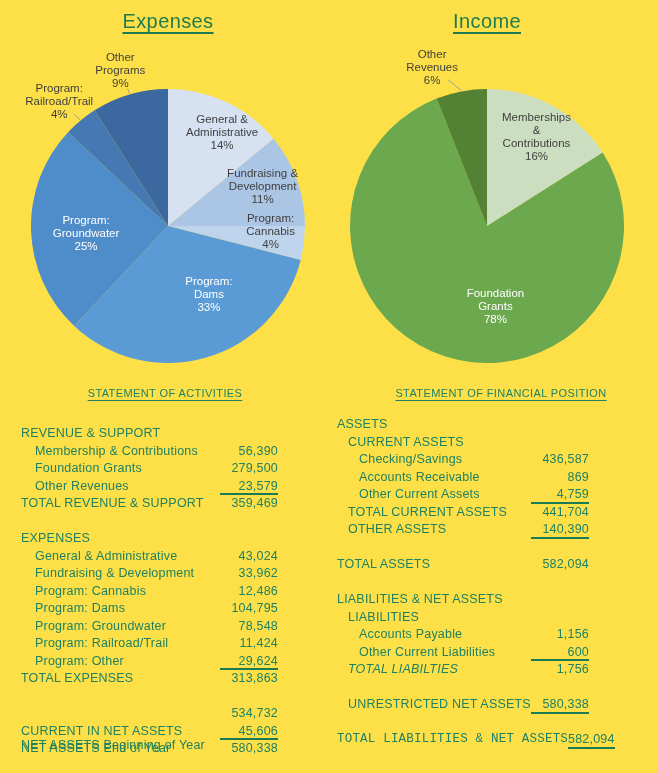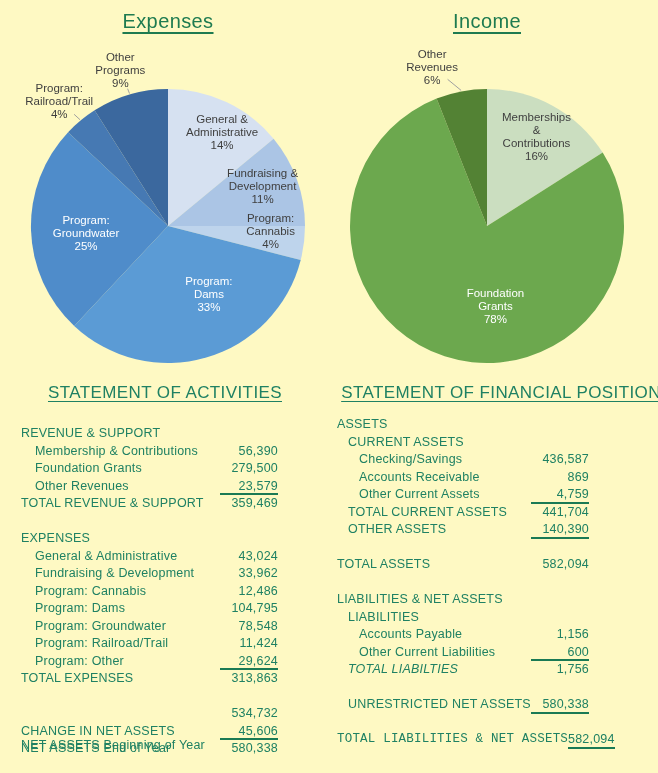--- a/index.html
+++ b/index.html
@@ -1,31 +1,31 @@
 <!DOCTYPE html>
 <html style="--title-green: #1e7b50; --text-green: #1f8163; --rule-green: #1a7a54;"><head>
 <meta charset="utf-8">
 <style>
   html,body{margin:0;padding:0;background:#fff;}
-  .page{position:relative;width:658px;height:773px;background:#fef9c3;overflow:hidden;
+  .page{position:relative;width:658px;height:773px;background:#fde047;overflow:hidden;
         font-family:"Liberation Sans",sans-serif;}
   
   .chart-panel{position:absolute;top:8px;width:330px;height:382px;}
   .chart-panel.left{left:3px;}
   .chart-panel.right{left:322px;}
   .chart-title{position:absolute;top:2px;left:0;width:100%;text-align:center;
         font-size:20px;letter-spacing:.4px;color:var(--title-green);
         text-decoration:underline;text-underline-offset:4px;}
   .chart-panel svg{position:absolute;top:40px;left:0;}
   svg text{font-family:"Liberation Sans",sans-serif;}
   
   .statement{position:absolute;top:385px;width:330px;}
   .statement.st-left{left:0;}
   .statement.st-right{left:336px;}
-  .st-heading{height:16px;line-height:16px;text-align:center;font-size:17px;
+  .st-heading{height:16px;line-height:16px;text-align:center;font-size:11px;
         letter-spacing:.4px;color:var(--text-green);
         text-decoration:underline;text-underline-offset:3px;}
   .st-rows{margin-top:24px;}
   .st-left .st-rows{margin-left:21px;width:257px;}
   .st-right .st-rows{margin-left:1px;width:252px;margin-top:15px;}
   .st-row{display:flex;height:17.5px;line-height:17.5px;font-size:12.5px;
         letter-spacing:.2px;color:var(--text-green);white-space:nowrap;}
   .st-row .lbl{overflow:visible;}
   .st-row .val{margin-left:auto;width:58px;text-align:right;}
   .st-row .val.u{border-bottom:2px solid var(--rule-green);}
@@ -142,21 +142,21 @@
         <div class="st-row">
           <span class="lbl" style="padding-left: 0px;">TOTAL EXPENSES</span>
           <span class="val">313,863</span>
         </div>
         <div class="st-spacer"></div>
         <div class="st-row">
           <span class="lbl" style="padding-left: 0px; margin-top: 32px;">NET ASSETS Beginning of Year</span>
           <span class="val">534,732</span>
         </div>
         <div class="st-row">
-          <span class="lbl" style="padding-left: 0px;">CHANGE IN NET ASSETS</span>
+          <span class="lbl" style="padding-left: 0px;">CURRENT IN NET ASSETS</span>
           <span class="val u">45,606</span>
         </div>
         <div class="st-row">
           <span class="lbl" style="padding-left: 0px;">NET ASSETS End of Year</span>
           <span class="val">580,338</span>
         </div>
       </div>
   </div>
 
   <div class="statement st-right">

